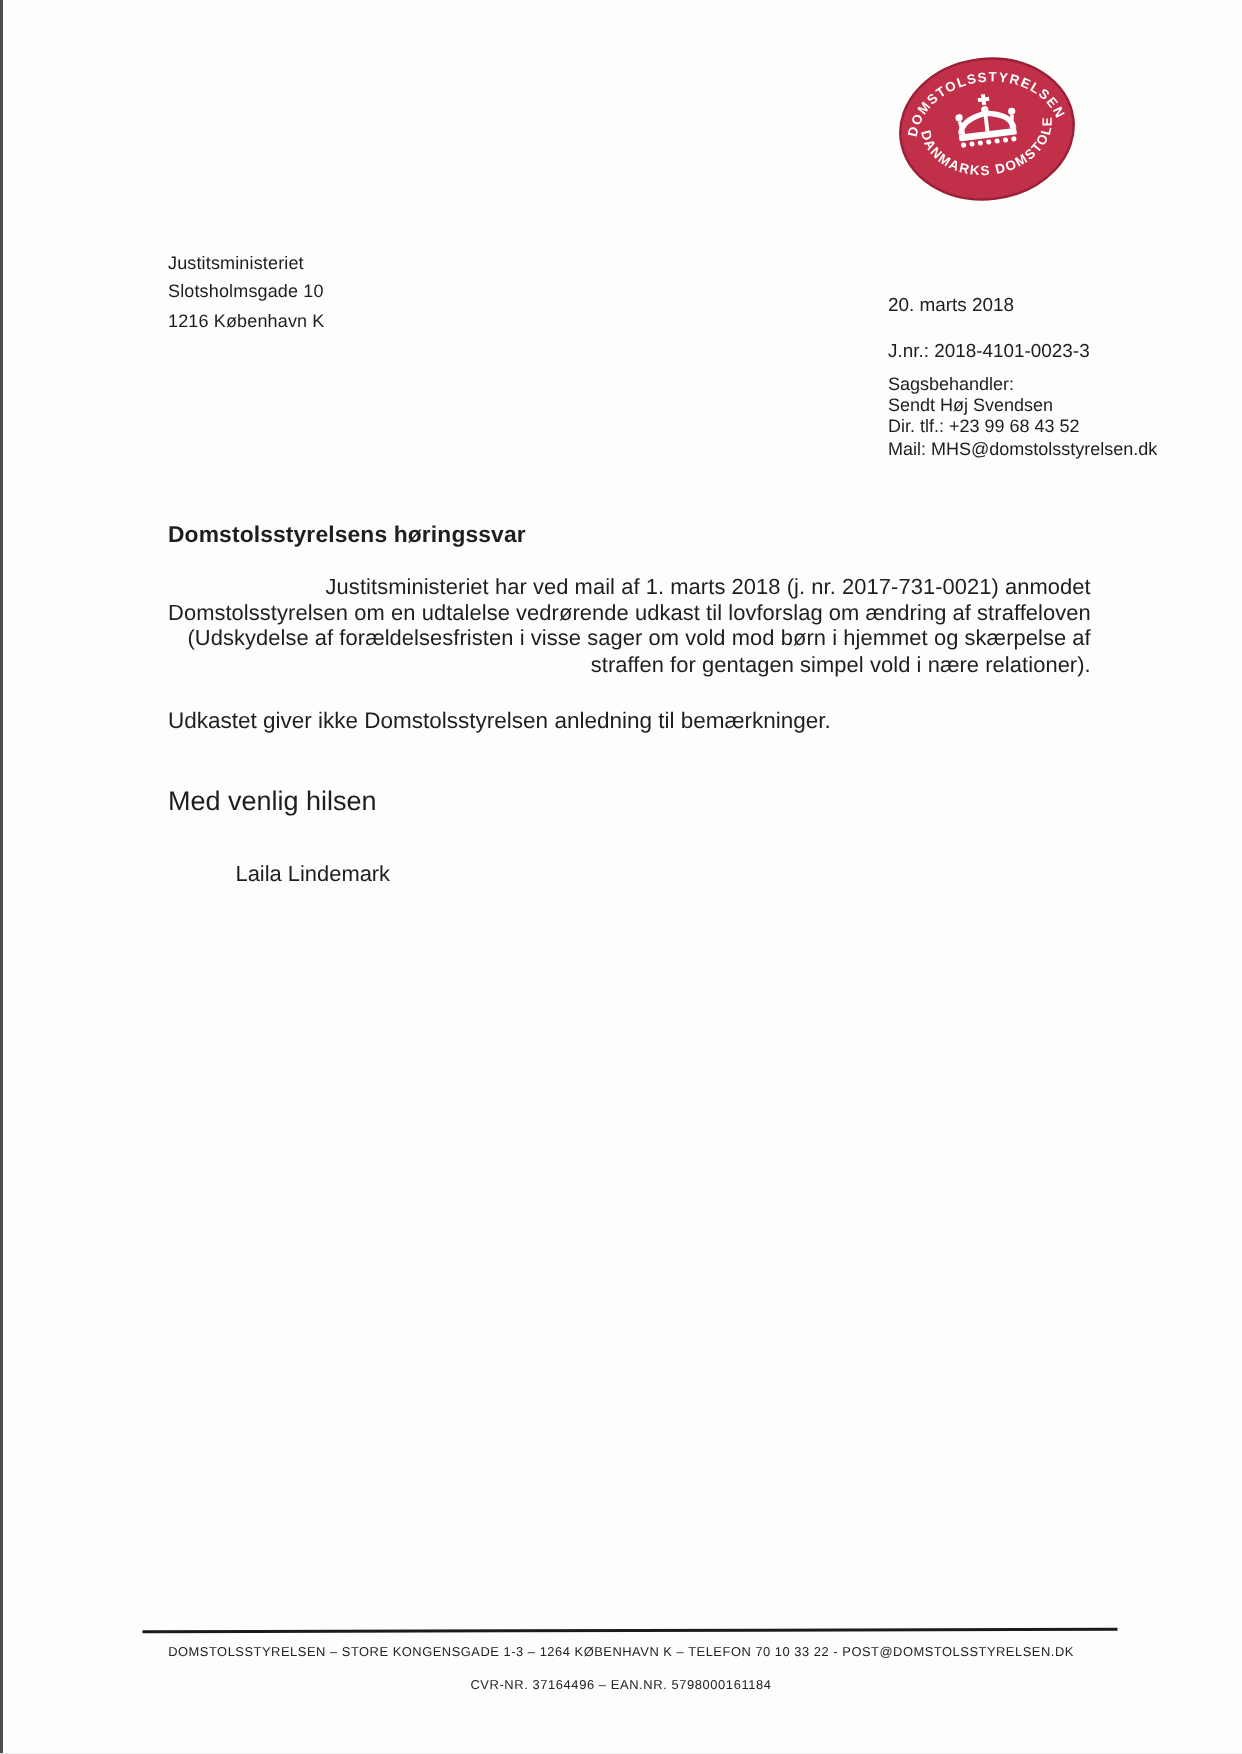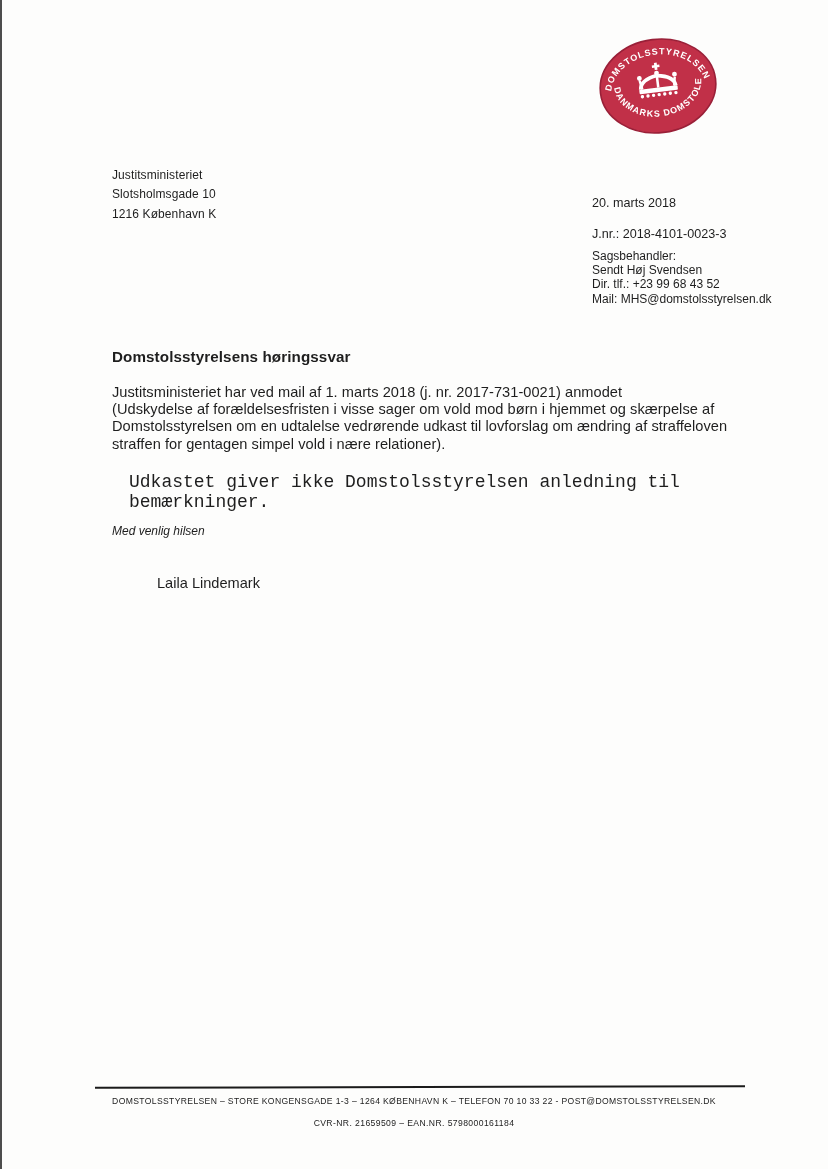--- a/index.html
+++ b/index.html
@@ -75,32 +75,30 @@
     font-weight: bold;
     letter-spacing: .1px;
   }
   .para1 {
     position: absolute;
     left: 112px; top: 384px;
     font-size: 14.6px;
     line-height: 17.2px;
     letter-spacing: .05px;
   }
-  .para1 .line { white-space: nowrap; }
+  .para1 .line { white-space: nowrap; text-align: right; }
   .para2 {
     position: absolute;
-    left: 129px; top: 472px;
+    left: 112px; top: 472px;
+    font-size: 15px;
+  }
+  .closing {
+    position: absolute;
+    left: 112px; top: 524px;
     font-size: 18px;
-    font-family: Liberation Mono, monospace;
-  }
-  .closing {
-    position: absolute;
-    left: 112px; top: 524px;
-    font-size: 12px;
-    font-style: italic;
   }
   .signature {
     position: absolute;
     left: 112px; top: 575px;
     font-size: 14.6px;
     margin-left: 45px;
   }
   
   .footer-rule {
     position: absolute;
@@ -183,28 +181,28 @@
     <div class="small">Sagsbehandler:</div>
     <div class="small">Sendt Høj Svendsen</div>
     <div class="small">Dir. tlf.: +23 99 68 43 52</div>
     <div class="small">Mail: MHS@domstolsstyrelsen.dk</div>
   </div>
 
   <div class="heading">Domstolsstyrelsens høringssvar</div>
 
   <div class="para1">
       <div class="line">Justitsministeriet har ved mail af 1. marts 2018 (j. nr. 2017-731-0021) anmodet</div>
+      <div class="line">Domstolsstyrelsen om en udtalelse vedrørende udkast til lovforslag om ændring af straffeloven</div>
       <div class="line">(Udskydelse af forældelsesfristen i visse sager om vold mod børn i hjemmet og skærpelse af</div>
-      <div class="line">Domstolsstyrelsen om en udtalelse vedrørende udkast til lovforslag om ændring af straffeloven</div>
       <div class="line">straffen for gentagen simpel vold i nære relationer).</div>
     </div>
 
   <div class="para2">Udkastet giver ikke Domstolsstyrelsen anledning til bemærkninger.</div>
 
   <div class="closing">Med venlig hilsen</div>
 
   <div class="signature">Laila Lindemark</div>
 
   <div class="footer-rule"></div>
   <div class="footer-line1">DOMSTOLSSTYRELSEN – STORE KONGENSGADE 1-3 – 1264 KØBENHAVN K – TELEFON 70 10 33 22 - POST@DOMSTOLSSTYRELSEN.DK</div>
-  <div class="footer-line2">CVR-NR. 21659509 – EAN.NR. 5798000161184</div>
+  <div class="footer-line2">CVR-NR. 37164496 – EAN.NR. 5798000161184</div>
 
 </div>
 
 </body></html>

